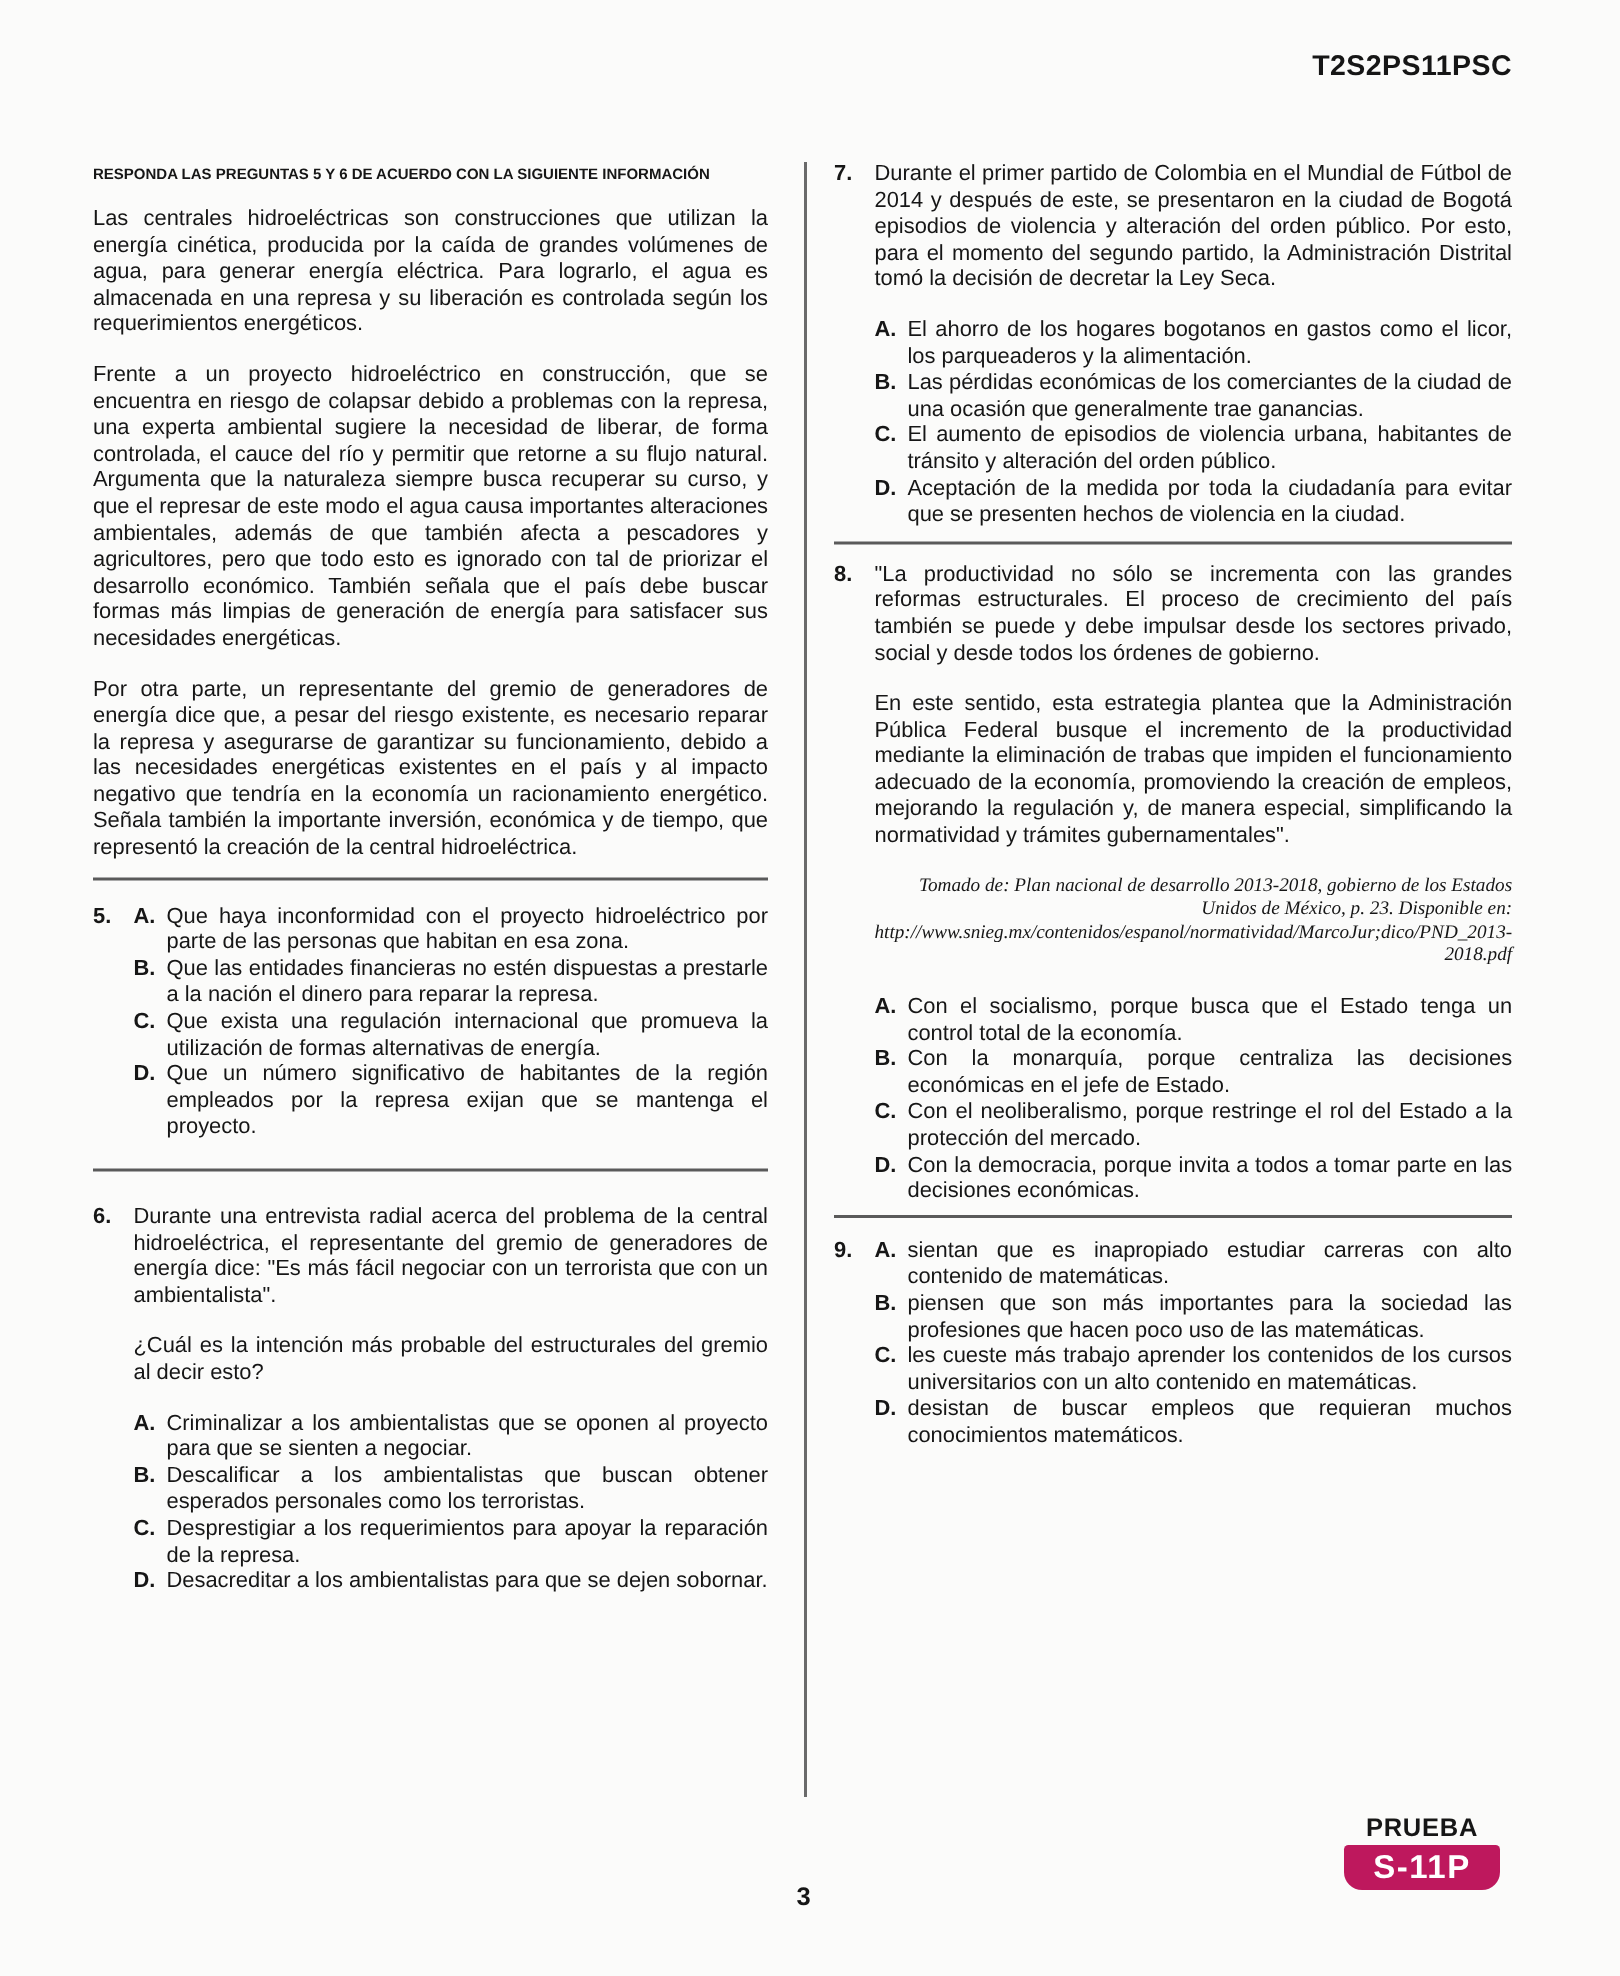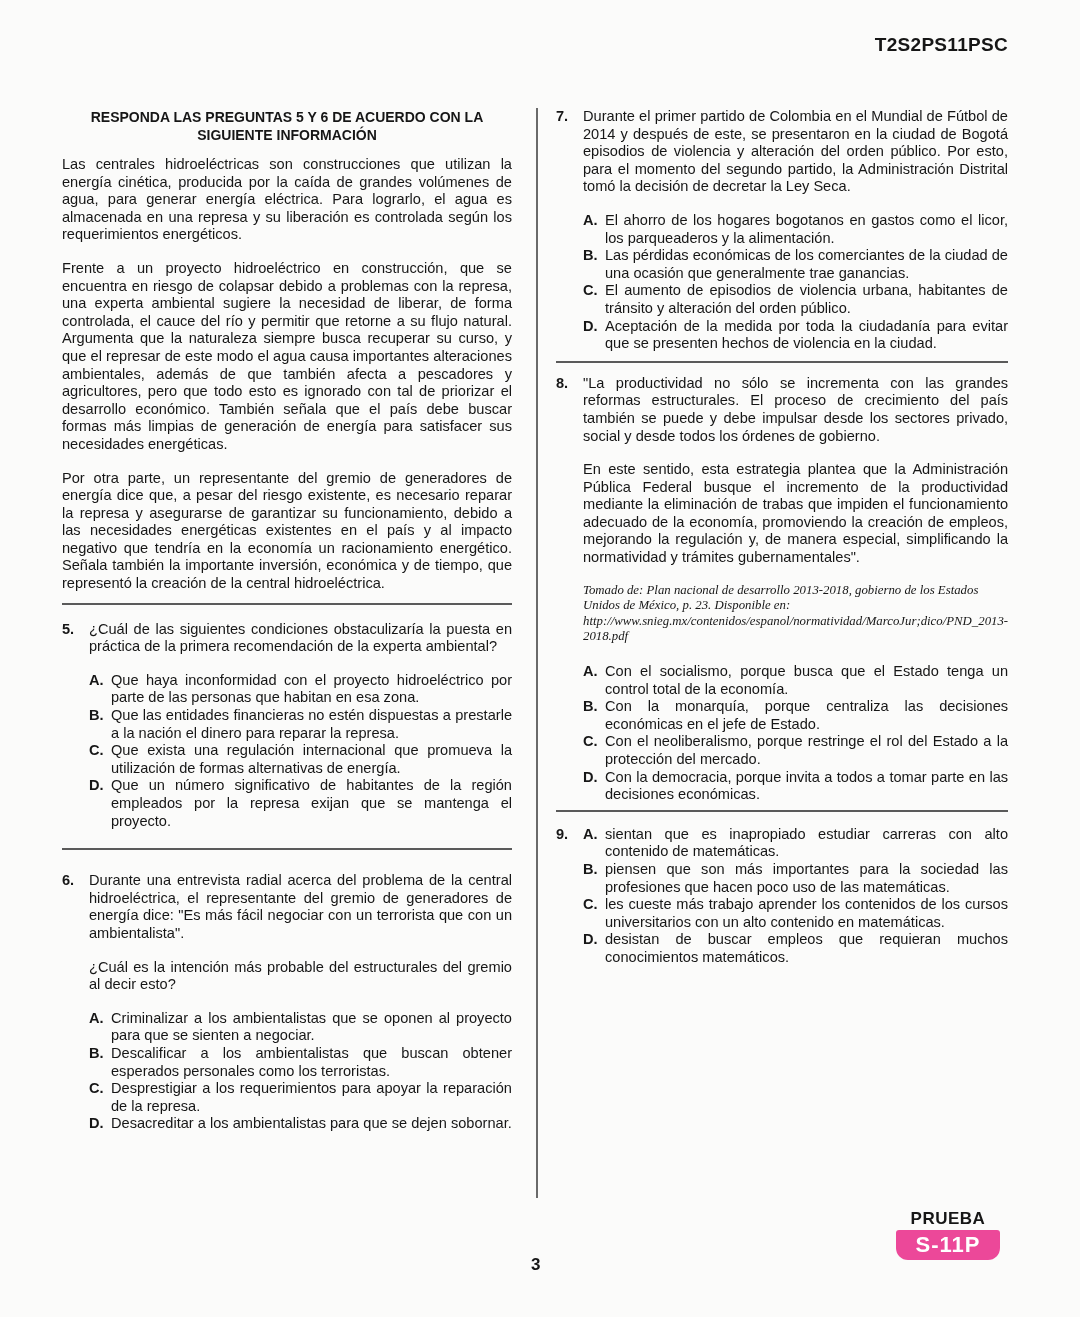--- a/index.html
+++ b/index.html
@@ -6,56 +6,55 @@
   body {
     width: 1080px; height: 1317px; background: #fbfbfa; position: relative; overflow: hidden;
     font-family: "Liberation Sans", sans-serif; color: #161616;
   }
   .code { position: absolute; top: 34px; right: 72px; font-weight: bold; font-size: 19px; letter-spacing: 0.3px; }
   .col { position: absolute; top: 108px; font-size: 14.6px; line-height: 17.6px; }
   .col-left { left: 62px; width: 450px; }
   .col-right { left: 556px; width: 452px; }
   .vdivider { position: absolute; left: 536px; top: 108px; width: 2px; height: 1090px; background: #6a6a6a; }
   .hrule { height: 2px; background: #5a5a5a; margin: 10px 0 12px 0; }
-  .heading { font-weight: bold; text-align: center; font-size: 14px; line-height: 18px; margin: 0 0 12px 0; }
+  .heading { font-weight: bold; text-align: left; font-size: 10px; line-height: 18px; margin: 0 0 12px 0; }
   p { margin: 0 0 16px 0; text-align: justify; }
   .q { display: flex; align-items: flex-start; }
   .qnum { font-weight: bold; width: 27px; flex: none; }
   .qbody { flex: 1; }
   .qbody p { margin: 0 0 16px 0; }
   .opts { margin: 0 0 0 0; padding: 0; list-style: none; }
   .opt { display: flex; margin: 0; text-align: justify; }
   .opt .l { font-weight: bold; width: 22px; flex: none; }
   .opt .t { flex: 1; }
-  .cite { font-family: "Liberation Serif", serif; font-style: italic; font-size: 12.8px; line-height: 15.6px; text-align: left; margin: 0 0 18px 0; }
+  .cite { font-family: "Liberation Serif", serif; font-style: italic; font-size: 12.8px; line-height: 15.6px; text-align: right; margin: 0 0 18px 0; }
   .b { font-weight: bold; }
   .pagenum { position: absolute; left: 531px; top: 1255px; font-weight: bold; font-size: 17px; }
   .badge { position: absolute; left: 894px; top: 1210px; width: 108px; text-align: center; }
   .badge-top { font-weight: bold; font-size: 17px; letter-spacing: 0.5px; line-height: 18px; }
-  .badge-box { margin: 2px auto 0 auto; width: 104px; height: 30px; background: #ec4899; color: #fff; border-radius: 3px 3px 12px 12px;
+  .badge-box { margin: 2px auto 0 auto; width: 104px; height: 30px; background: #be185d; color: #fff; border-radius: 3px 3px 12px 12px;
     font-weight: bold; font-size: 22px; line-height: 30px; letter-spacing: 1px; }
 </style>
 </head>
 <body>
 
 <div class="code">T2S2PS11PSC</div>
 
 <div class="vdivider"></div>
 
 <div class="col col-left">
   <div class="heading">RESPONDA LAS PREGUNTAS 5 Y 6 DE ACUERDO CON LA SIGUIENTE INFORMACIÓN</div>
   <p>Las centrales hidroeléctricas son construcciones que utilizan la energía cinética, producida por la caída de grandes volúmenes de agua, para generar energía eléctrica. Para lograrlo, el agua es almacenada en una represa y su liberación es controlada según los requerimientos energéticos.</p>
   <p>Frente a un proyecto hidroeléctrico en construcción, que se encuentra en riesgo de colapsar debido a problemas con la represa, una experta ambiental sugiere la necesidad de liberar, de forma controlada, el cauce del río y permitir que retorne a su flujo natural. Argumenta que la naturaleza siempre busca recuperar su curso, y que el represar de este modo el agua causa importantes alteraciones ambientales, además de que también afecta a pescadores y agricultores, pero que todo esto es ignorado con tal de priorizar el desarrollo económico. También señala que el país debe buscar formas más limpias de generación de energía para satisfacer sus necesidades energéticas.</p>
   <p style="margin-bottom:0">Por otra parte, un representante del gremio de generadores de energía dice que, a pesar del riesgo existente, es necesario reparar la represa y asegurarse de garantizar su funcionamiento, debido a las necesidades energéticas existentes en el país y al impacto negativo que tendría en la economía un racionamiento energético. Señala también la importante inversión, económica y de tiempo, que representó la creación de la central hidroeléctrica.</p>
   <div class="hrule"></div>
 
   <div class="q" style="margin-top:16px">
     <div class="qnum">5.</div>
     <div class="qbody">
-      <p>¿Cuál de las siguientes condiciones obstaculizaría la puesta en práctica de la primera recomendación de la experta ambiental?</p>
       <div class="opts">
         <div class="opt">
             <span class="l">A.</span>
             <span class="t">Que haya inconformidad con el proyecto hidroeléctrico por parte de las personas que habitan en esa zona.</span>
           </div>
         <div class="opt">
             <span class="l">B.</span>
             <span class="t">Que las entidades financieras no estén dispuestas a prestarle a la nación el dinero para reparar la represa.</span>
           </div>
         <div class="opt">

